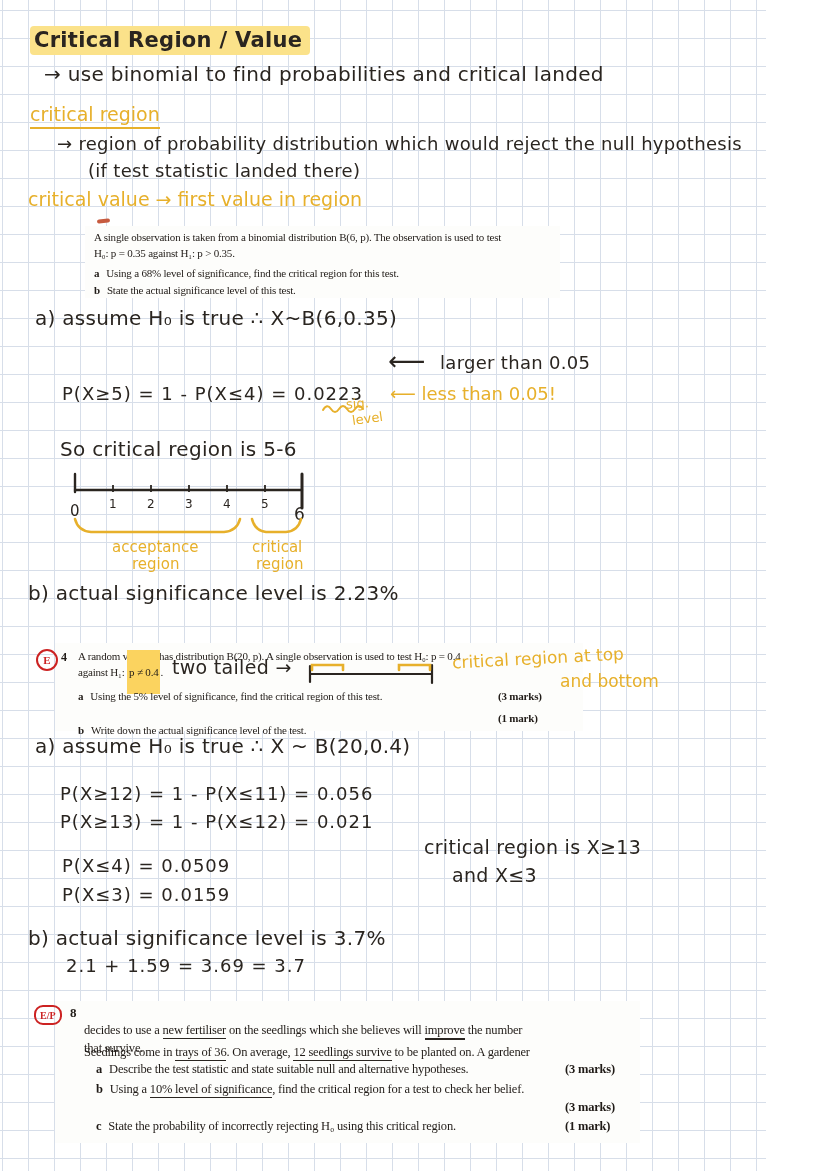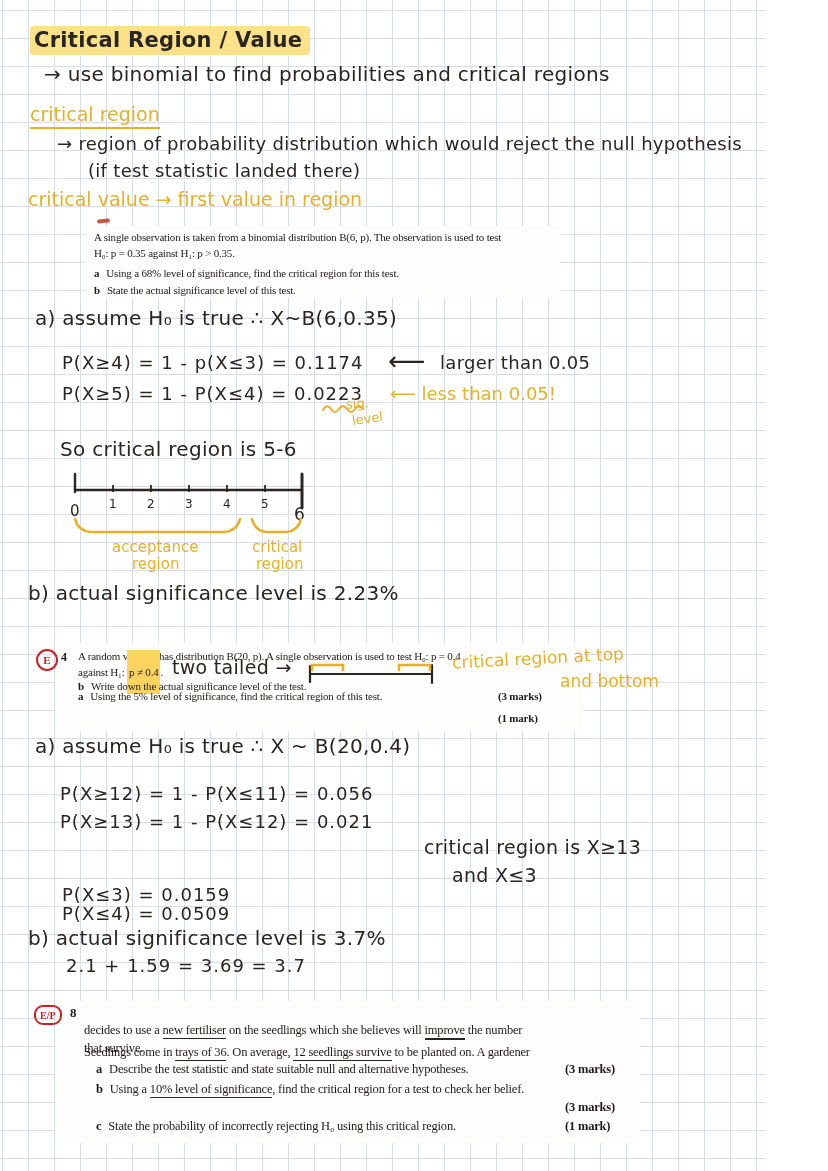--- a/index.html
+++ b/index.html
@@ -44,21 +44,21 @@
   svg text { font-family:"DejaVu Sans", sans-serif; }
 </style>
 </head>
 <body>
 
 <div id="page">
 
   <div class="abs hw" style="left:30px; top:28px; font-size:21px; font-weight:bold;">
     <span class="hl-title">Critical Region / Value</span>
   </div>
-  <div class="abs hw hw20" style="left:44px; top:62px;">→ use binomial to find probabilities and critical regions</div>
+  <div class="abs hw hw20" style="left:44px; top:62px;">→ use binomial to find probabilities and critical landed</div>
 
   <div class="abs gold" style="left:30px; top:103px; font-size:19px;">
     <span class="gold-underline">critical region</span>
   </div>
   <div class="abs hw hw18" style="left:57px; top:133px;">→ region of probability distribution which would reject the null hypothesis</div>
   <div class="abs hw hw18" style="left:88px; top:160px;">(if test statistic landed there)</div>
   <div class="abs gold" style="left:28px; top:188px; font-size:19px;">critical value → first value in region</div>
 
   <div class="red-tick" style="left:97px; top:219px;"></div>
   <div class="book-box" style="left:85px; top:226px; width:475px; height:72px;"></div>
@@ -66,21 +66,20 @@
   <div class="book bk11" style="left:94px; top:247px;">H₀: p = 0.35 against H₁: p &gt; 0.35.</div>
   <div class="book bk11" style="left:94px; top:267px;">
     <span class="blbl">a</span><span>Using a 68% level of significance, find the critical region for this test.</span>
   </div>
   <div class="book bk11" style="left:94px; top:284px;">
     <span class="blbl">b</span><span>State the actual significance level of this test.</span>
   </div>
 
   <div class="abs hw hw20" style="left:35px; top:306px;">a) assume H₀ is true   ∴   X~B(6,0.35)</div>
 
-  <div class="abs hw hw18" style="left:62px; top:352px; letter-spacing:1px;">P(X≥4) = 1 - p(X≤3) = 0.1174</div>
   <div class="abs hw" style="left:388px; top:346px; font-size:26px;">⟵</div>
   <div class="abs hw hw18" style="left:440px; top:352px;">larger than 0.05</div>
 
   <div class="abs hw hw18" style="left:62px; top:383px; letter-spacing:1px;">P(X≥5) = 1 - P(X≤4) = 0.0223</div>
   <div class="abs gold hw18" style="left:390px; top:383px;">⟵ less than 0.05!</div>
 
   <svg class="abs" style="left:320px; top:403px;" width="52" height="12" viewBox="0 0 52 12">
     <path d="M3,7 q4,-7 8,-1 t8,0 t8,0 t8,0 t8,0" fill="none" stroke="#e7b02b" stroke-width="2" stroke-linecap="round"></path>
   </svg>
   <div class="abs gold" style="left:346px; top:396px; font-size:13px; transform:rotate(-4deg);">sig.</div>
@@ -128,31 +127,31 @@
     <path d="M136,9 V27" stroke="#2a2520" stroke-width="2.2" stroke-linecap="round" fill="none"></path>
     <path d="M16,14 v-5 h31 v5" fill="none" stroke="#e7b02b" stroke-width="2.6" stroke-linecap="round"></path>
     <path d="M103,14 v-5 h31 v5" fill="none" stroke="#e7b02b" stroke-width="2.6" stroke-linecap="round"></path>
   </svg>
   <div class="abs gold" style="left:452px; top:648px; font-size:17px; transform:rotate(-3deg);">critical region at top</div>
   <div class="abs gold" style="left:560px; top:671px; font-size:17px;">and bottom</div>
   <div class="book bk11" style="left:78px; top:690px;">
     <span class="blbl">a</span><span>Using the 5% level of significance, find the critical region of this test.</span>
   </div>
   <div class="book bk11 marks" style="left:498px; top:690px;">(3 marks)</div>
-  <div class="book bk11" style="left:78px; top:680px;">
+  <div class="book bk11" style="left:78px; top:724px;">
     <span class="blbl">b</span><span>Write down the actual significance level of the test.</span>
   </div>
   <div class="book bk11 marks" style="left:498px; top:712px;">(1 mark)</div>
 
   <div class="abs hw hw20" style="left:35px; top:734px;">a) assume H₀ is true   ∴    X ~ B(20,0.4)</div>
   <div class="abs hw hw18" style="left:60px; top:783px; letter-spacing:1px;">P(X≥12) = 1 - P(X≤11)  = 0.056</div>
   <div class="abs hw hw18" style="left:60px; top:811px; letter-spacing:1px;">P(X≥13) = 1 - P(X≤12)  = 0.021</div>
   <div class="abs hw" style="left:424px; top:836px; font-size:19px;">critical region is X≥13</div>
   <div class="abs hw" style="left:452px; top:864px; font-size:19px;">and X≤3</div>
-  <div class="abs hw hw18" style="left:62px; top:855px; letter-spacing:1px;margin-top:48px;">P(X≤4) =  0.0509</div>
+  <div class="abs hw hw18" style="left:62px; top:855px; letter-spacing:1px;">P(X≤4) =  0.0509</div>
   <div class="abs hw hw18" style="left:62px; top:884px; letter-spacing:1px;">P(X≤3) =  0.0159</div>
   <div class="abs hw hw20" style="left:28px; top:926px;">b) actual significance level is  3.7%</div>
   <div class="abs hw hw18" style="left:66px; top:955px; letter-spacing:1px;">2.1 + 1.59 =  3.69 = 3.7</div>
 
   <div class="book-box" style="left:55px; top:1001px; width:585px; height:142px;"></div>
   <div class="badge-pill" style="left:34px; top:1005px;">E/P</div>
   <div class="book bk125" style="left:70px; top:1005px; font-weight:bold; font-size:13px;">8</div>
   <div class="book bk125" style="left:84px; top:1005px;margin-top:40px;">
     <span>Seedlings come in </span><span class="u">trays of 36</span><span>. On average, </span><span class="u">12 seedlings survive</span><span> to be planted on. A gardener</span>
   </div>

